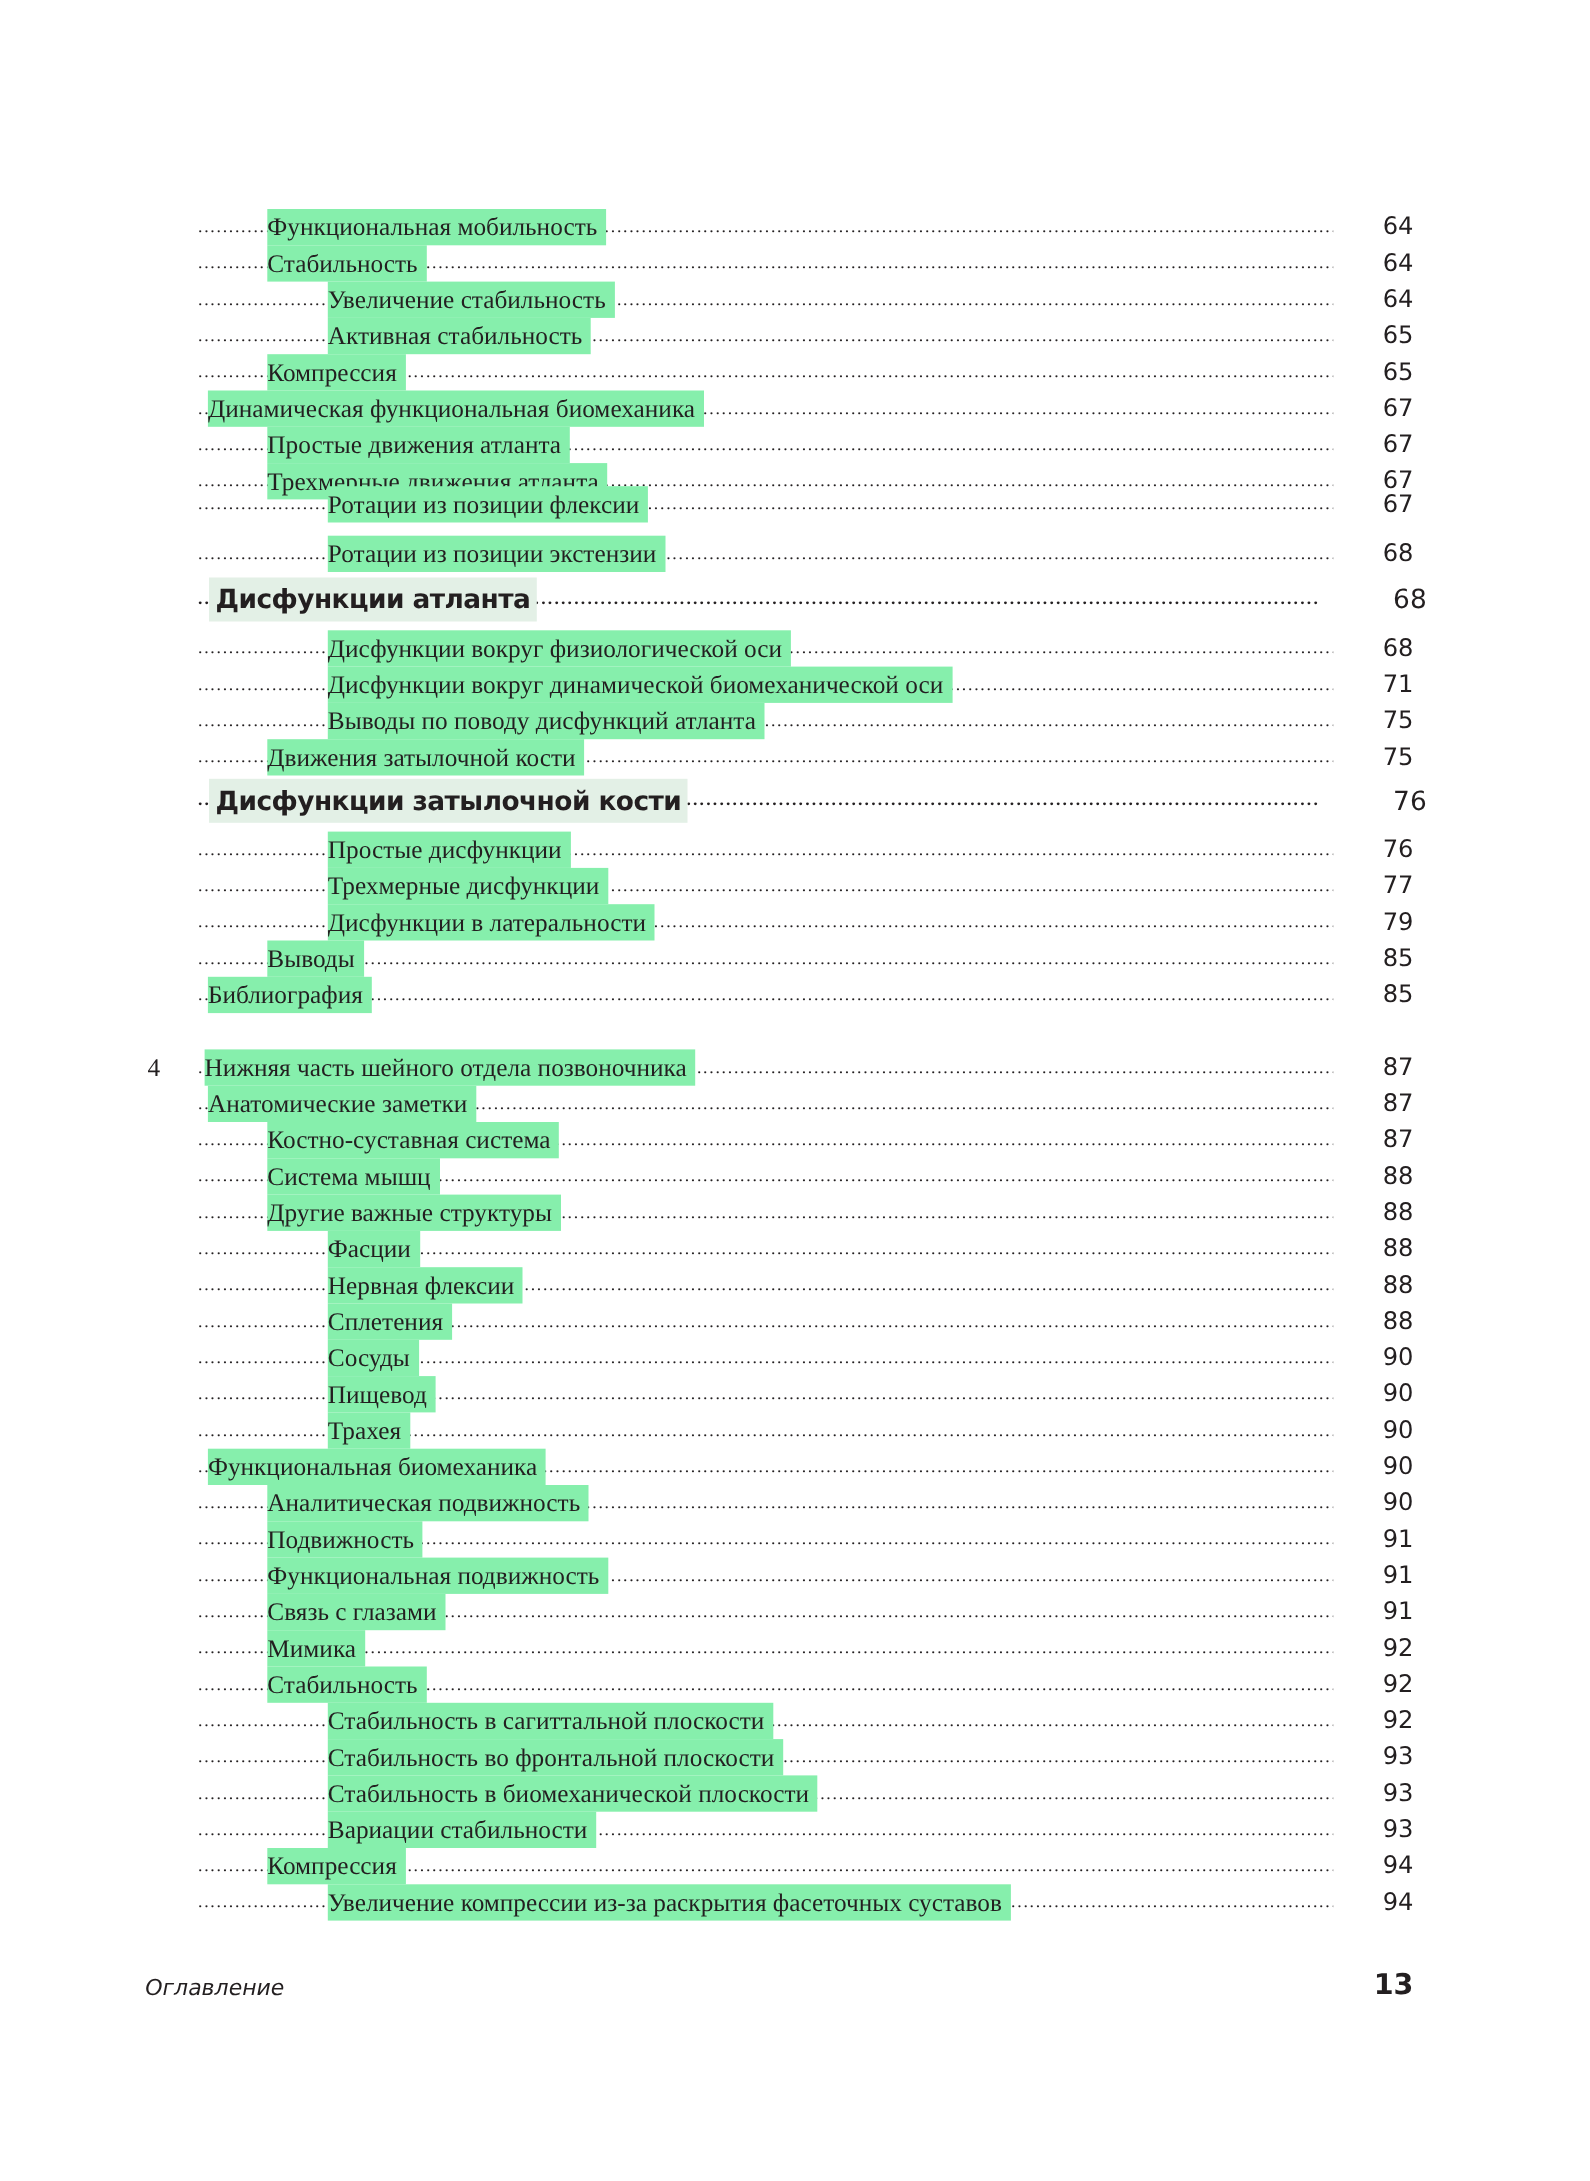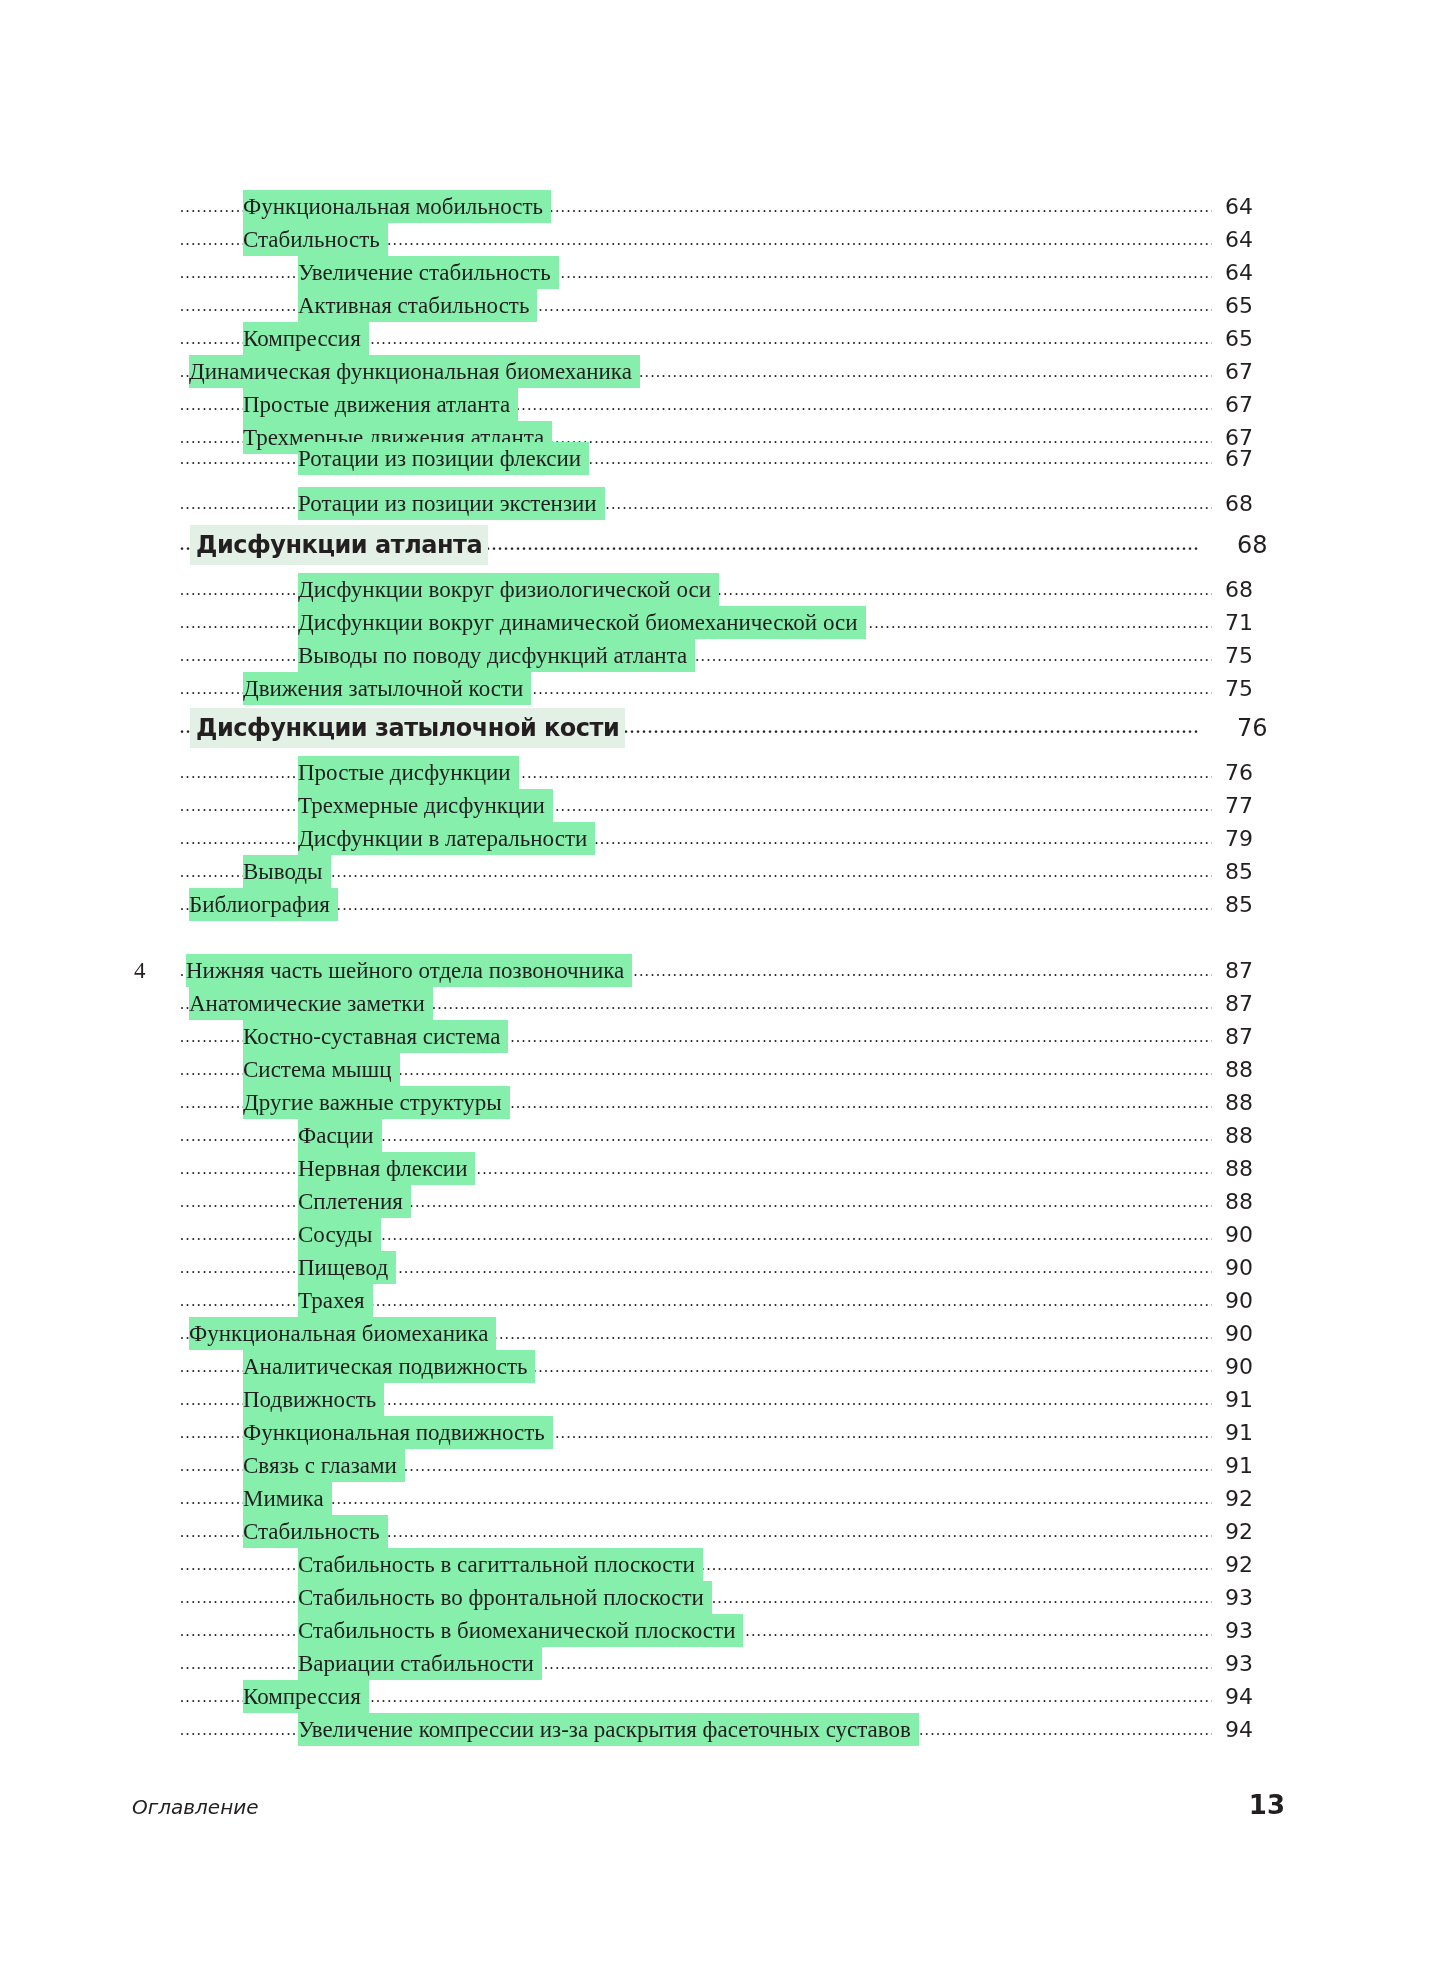--- a/index.html
+++ b/index.html
@@ -12,21 +12,21 @@
     white-space: nowrap; background: #86efac; padding-right: 8px; z-index: 2;
   }
   .leader {
     position: absolute; top: 0; height: 33px; left: 180px; right: 233px;
     overflow: hidden; white-space: nowrap; line-height: 33px;
     font-family: "Liberation Serif", "DejaVu Serif", serif; font-size: 16px;
     color: #231f20; letter-spacing: 1.6px; z-index: 1;
   }
   .page {
     position: absolute; top: 0; height: 33px; line-height: 33px; right: 160px;
-    width: 60px; 
+    width: 60px; text-align: right;
     font-family: "DejaVu Sans", "Liberation Sans", sans-serif; font-size: 22px;
   }
   .chapnum {
     position: absolute; top: 0; height: 33px; line-height: 33px; left: 134px;
     font-family: "Liberation Serif", "DejaVu Serif", serif; font-size: 23px;
   }
   .l1 .label { left: 189px; }
   .l2 .label { left: 243px; }
   .l3 .label { left: 298px; }
   .l0 .label { left: 186px; }

